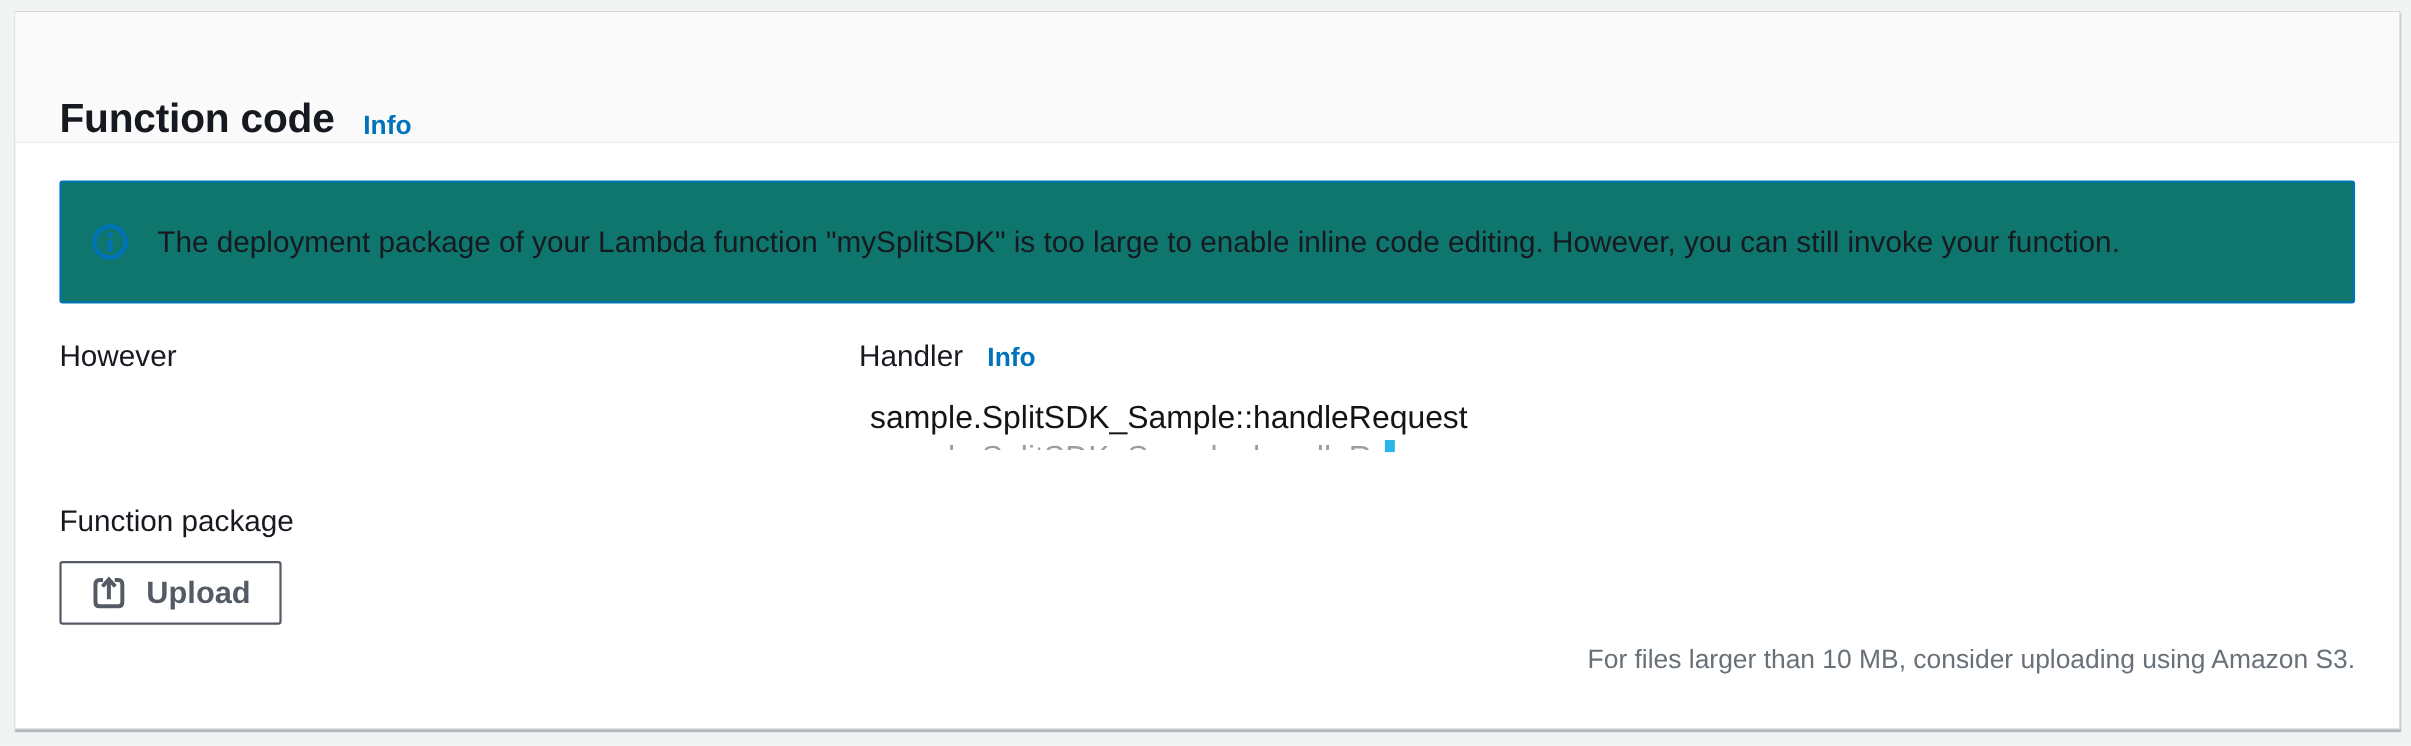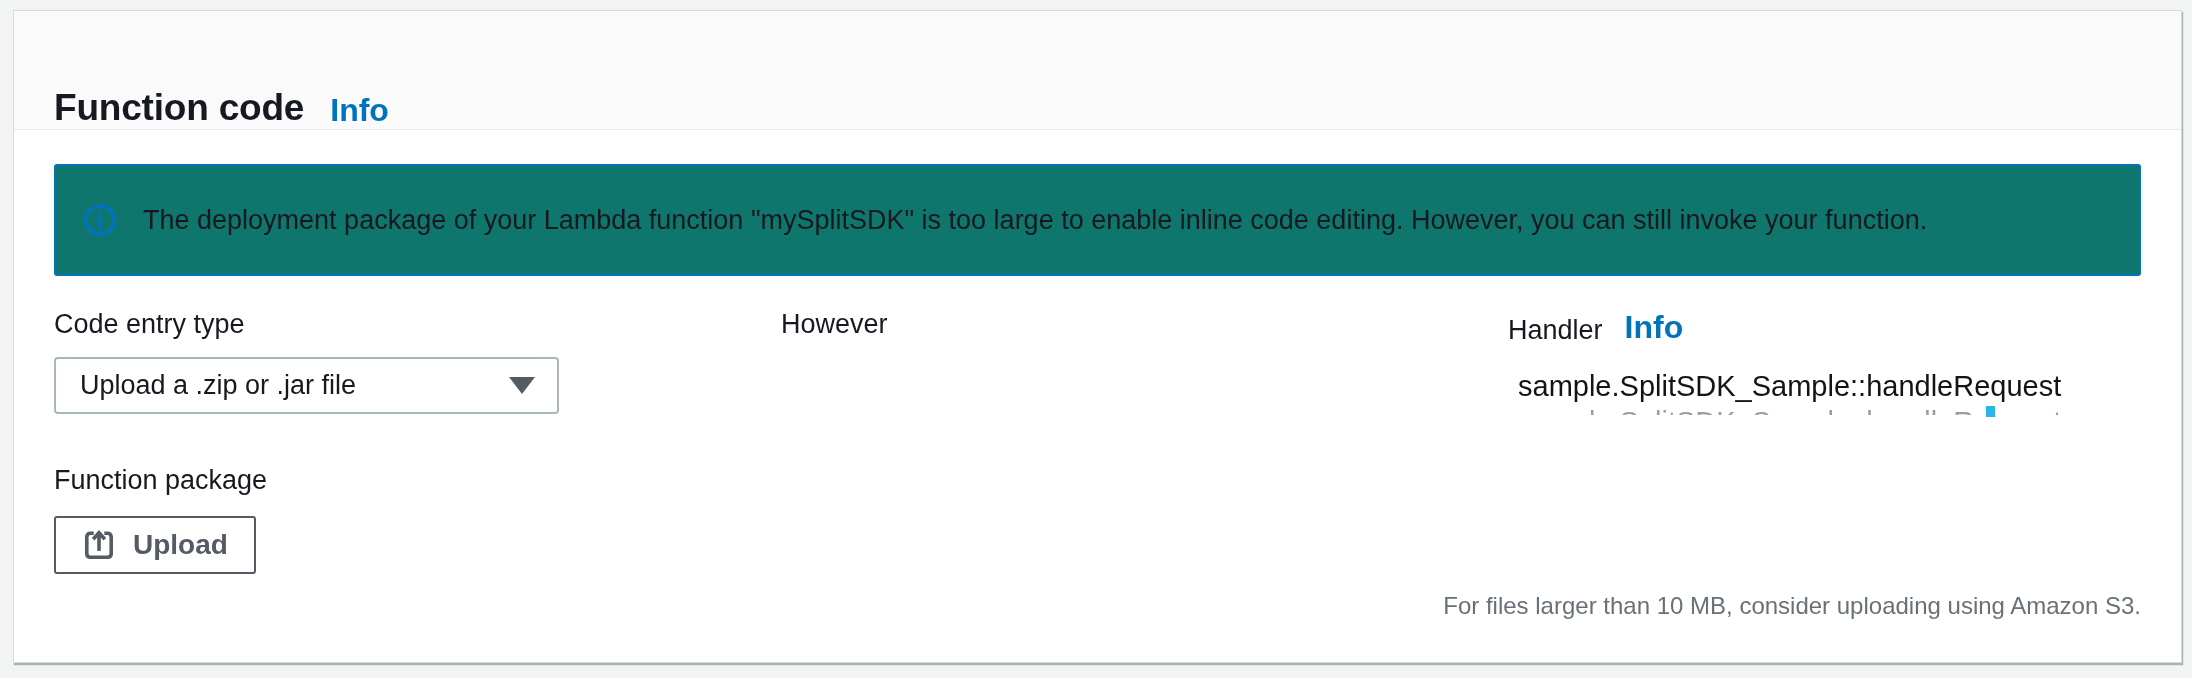--- a/index.html
+++ b/index.html
@@ -24,21 +24,21 @@
     background:#fafafa;
     border-bottom:1px solid #eaeded;
     display:flex; align-items:flex-end;
     padding:0 40px; gap:26px;
     box-sizing:border-box;
   }
   .card-title {
     margin:0; font-size:37px; font-weight:bold; color:#16191f; letter-spacing:-0.2px;
   }
   .info-link {
-    color:#0073bb; font-weight:bold; font-size:32px;
+    color:#0073bb; font-weight:bold; font-size:24px;
     text-decoration:none; cursor:pointer;
   }
   .card-body { padding:34px 40px 0 40px; }
   .alert {
     height:112px;
     border:2px solid #0073bb;
     background:#0f766e;
     border-radius:3px;
     display:flex; align-items:center;
     padding:0 26px; gap:25px;
@@ -134,27 +134,20 @@
           <circle cx="16" cy="16" r="12.6" fill="none" stroke="#0073bb" stroke-width="3.4"></circle>
           <rect x="14.2" y="8.6" width="3.6" height="3.6" fill="#0073bb"></rect>
           <rect x="14.2" y="14.2" width="3.6" height="9.6" fill="#0073bb"></rect>
         </svg>
       </span>
       <span class="alert-text">The deployment package of your Lambda function "mySplitSDK" is too large to enable inline code editing. However, you can still invoke your function.</span>
     </div>
 
     <div class="fields-row">
 
-      <div class="field">
-        <span class="field-label">Code entry type</span>
-        <div class="select">
-          <span>Upload a .zip or .jar file</span>
-          <span class="caret-down"></span>
-        </div>
-      </div>
 
       <div class="field">
         <span class="field-label">However</span>
       </div>
 
       <div class="field handler-col">
         <div class="label-row">
           <span class="field-label">Handler</span>
           <a class="info-link">Info</a>
         </div>

